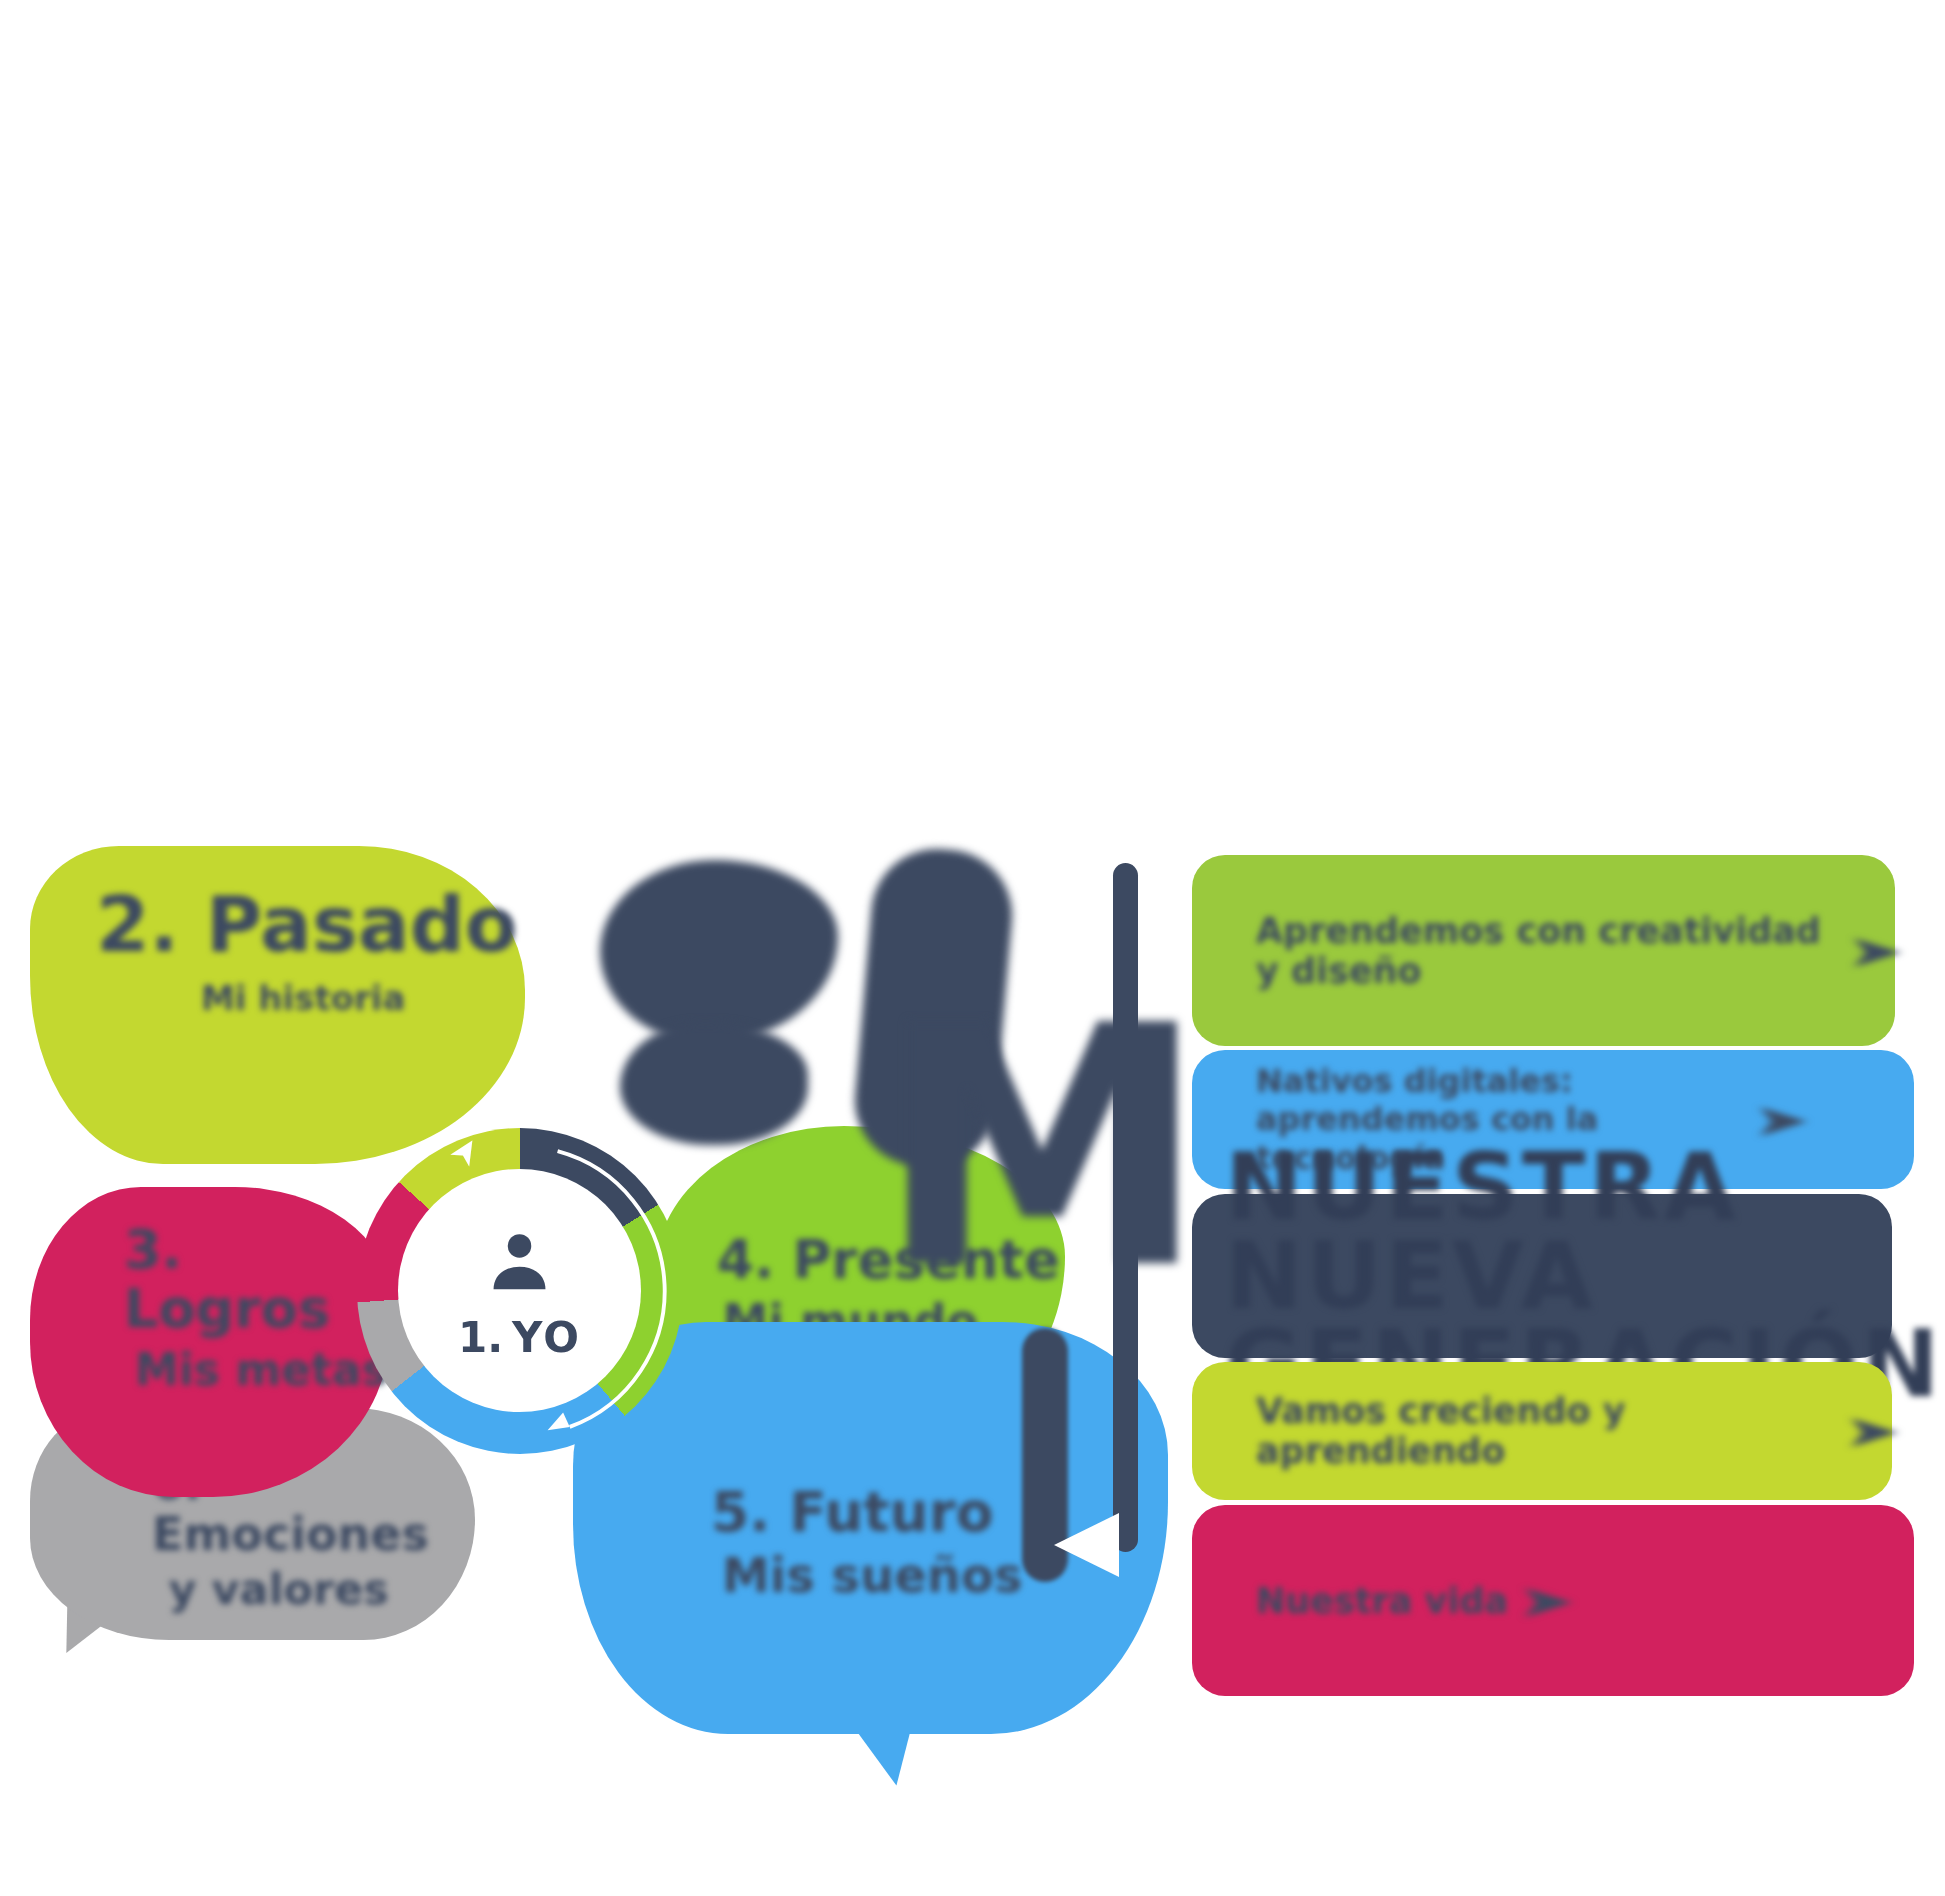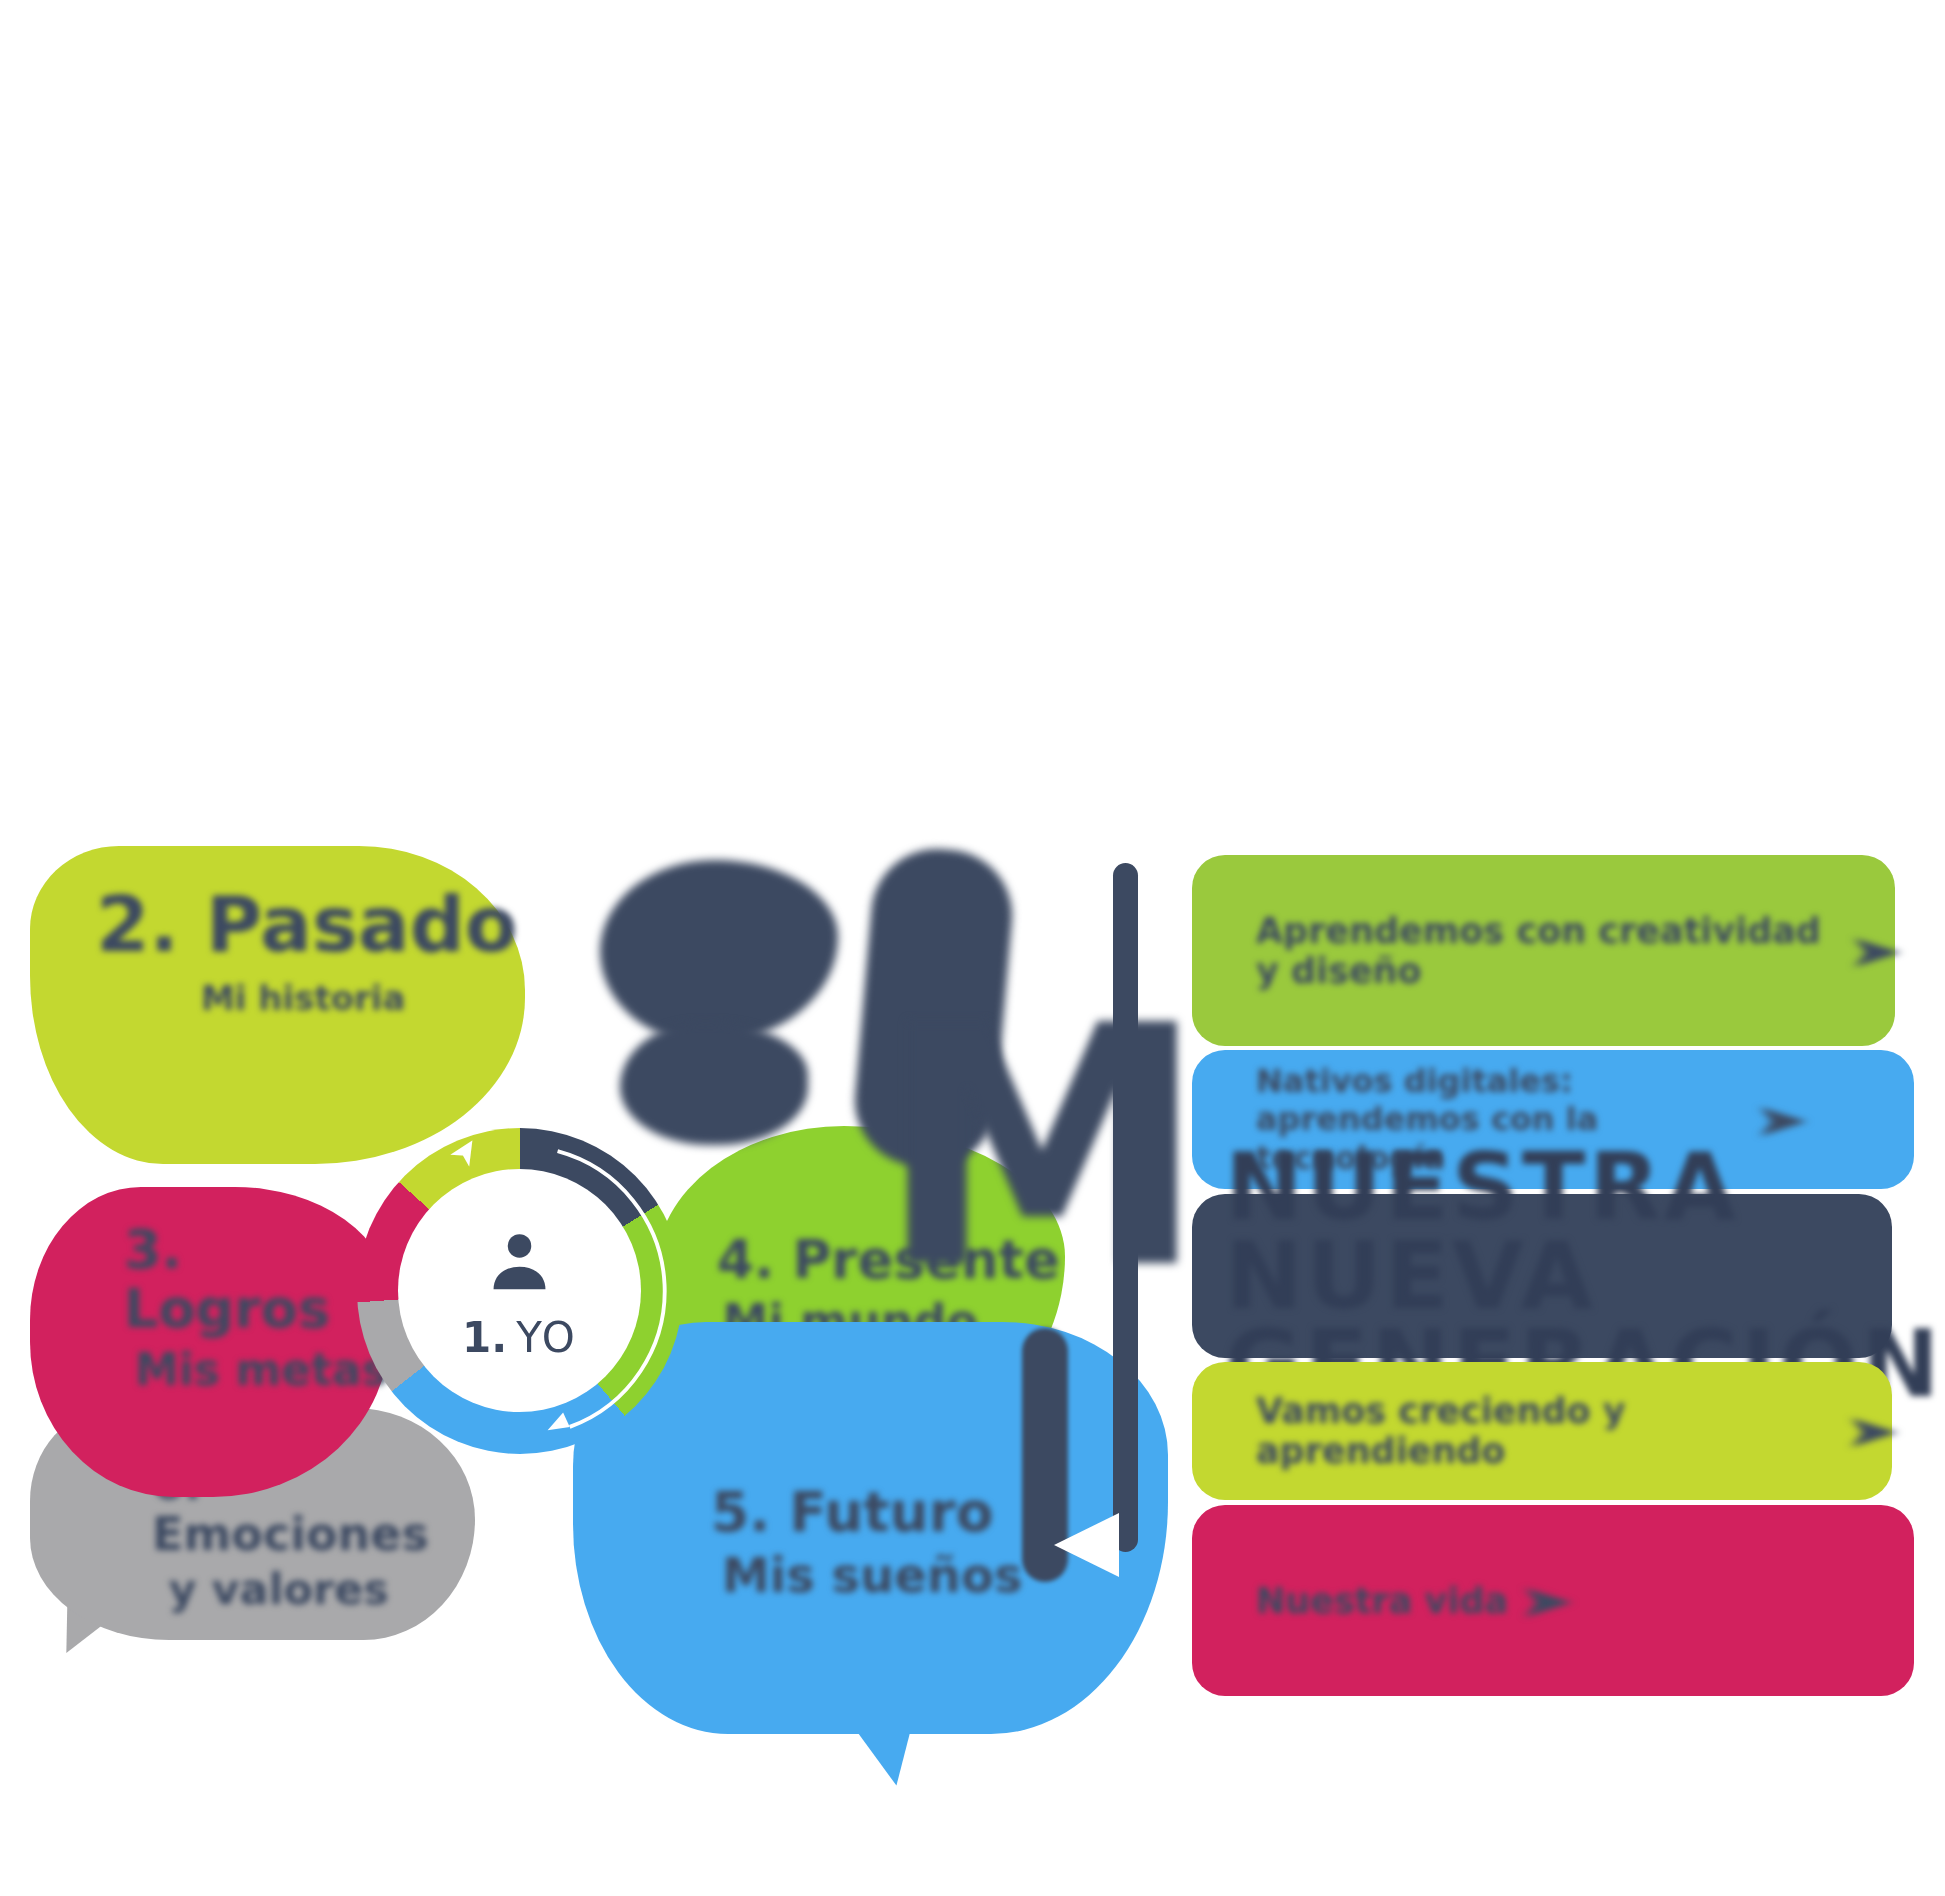--- a/index.html
+++ b/index.html
@@ -70,21 +70,21 @@
   
   .donut{position:absolute;left:357px;top:1128px;width:326px;height:326px;border-radius:50%;
     z-index:4;
     background:conic-gradient(#3c4961 0deg 58deg,#8ed12f 58deg 140deg,#47aaf0 140deg 232deg,
       #a9a9ab 232deg 266deg,#d2215e 266deg 312deg,#c3d830 312deg 360deg);}
   .donut-inner{position:absolute;left:41px;top:41px;width:243px;height:243px;border-radius:50%;
     background:#ffffff;display:flex;flex-direction:column;align-items:center;
     justify-content:center;gap:10px;}
   .center-label{display:flex;align-items:baseline;gap:8.9px;font-size:42px;}
   .center-label .num{font-weight:800;}
-  .center-label .word{font-weight:400;letter-spacing:2.2px;}
+  .center-label .word{font-weight:700;letter-spacing:2.2px;}
   .donut-arc{position:absolute;left:0;top:0;width:326px;height:326px;pointer-events:none;}
   .ring-arrow{position:absolute;left:93px;top:3.3px;color:#ffffff;font-size:35px;
     transform:rotate(-58deg);font-weight:700;}
 
   
   .bar{position:absolute;left:1192px;display:flex;align-items:center;
     box-sizing:border-box;padding-left:64px;border-radius:33px;z-index:2;}
   .bar-text{font-weight:700;font-size:35px;color:#3c4961;}
   .bar-arrow{font-size:46px;color:#3c4961;margin-left:19px;transform:scaleX(1.5);}
   #bar-creativity{top:855px;width:703px;height:191px;background:#9ac93d;}

